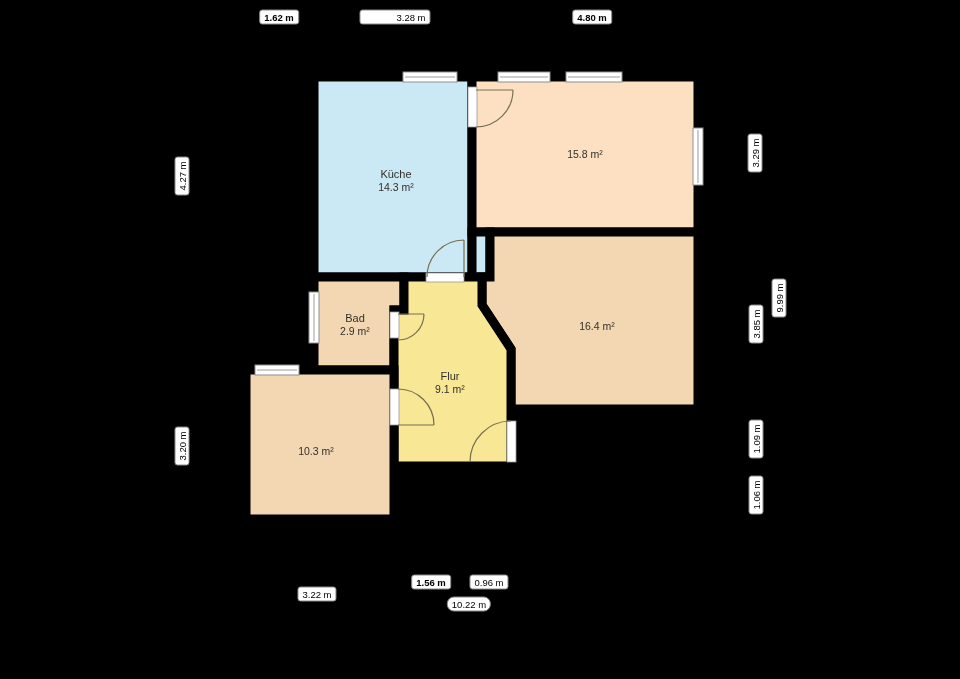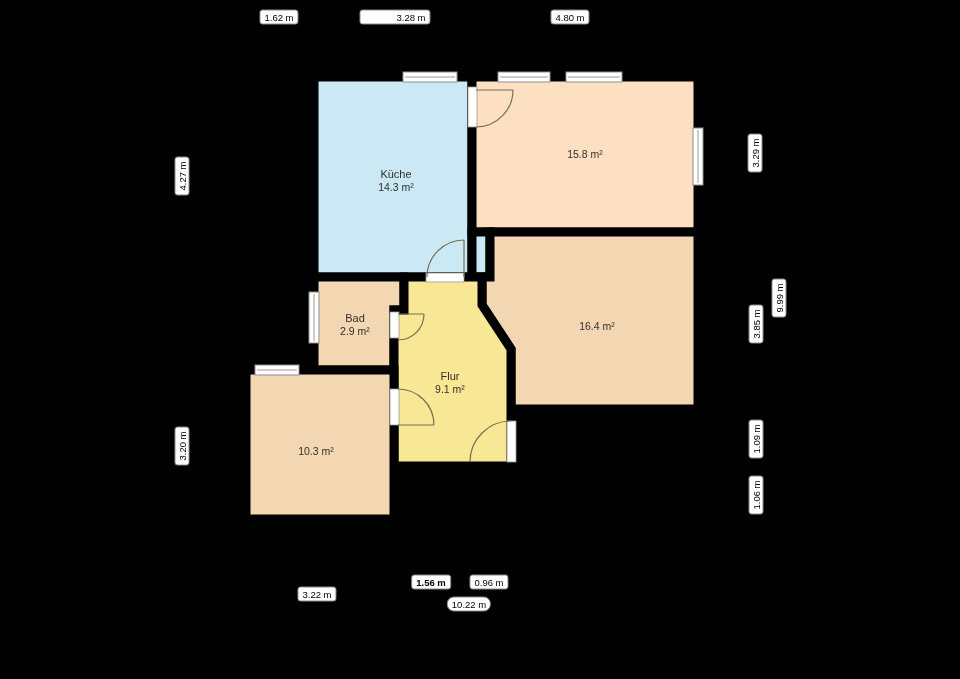--- a/index.html
+++ b/index.html
@@ -102,23 +102,23 @@
 
       <text x="450" y="380" class="room-label">Flur</text>
       <text x="450" y="393" class="room-area">9.1 m²</text>
 
       <text x="597" y="330" class="room-area">16.4 m²</text>
 
       <text x="316" y="455" class="room-area">10.3 m²</text>
     </g>
   </svg>
 
-  <div class="dim" style="left:279px;top:17px;">1.62 m</div>
+  <div class="dim" style="left:279px;top:17px;font-weight:bold;">1.62 m</div>
   <div class="dim" style="left:395px;top:17px;padding-left:36px;">3.28 m</div>
-  <div class="dim" style="left:570px;top:17px;">4.80 m</div>
+  <div class="dim" style="left:592px;top:17px;font-weight:bold;">4.80 m</div>
 
   <div class="dim vertical" style="left:182px;top:176px;">4.27 m</div>
   <div class="dim vertical" style="left:182px;top:446px;">3.20 m</div>
 
   <div class="dim vertical" style="left:755px;top:153px;">3.29 m</div>
   <div class="dim vertical" style="left:779px;top:298px;">9.99 m</div>
   <div class="dim vertical" style="left:756px;top:324px;">3.85 m</div>
   <div class="dim vertical" style="left:756px;top:439px;">1.09 m</div>
   <div class="dim vertical" style="left:756px;top:495px;">1.06 m</div>
 

